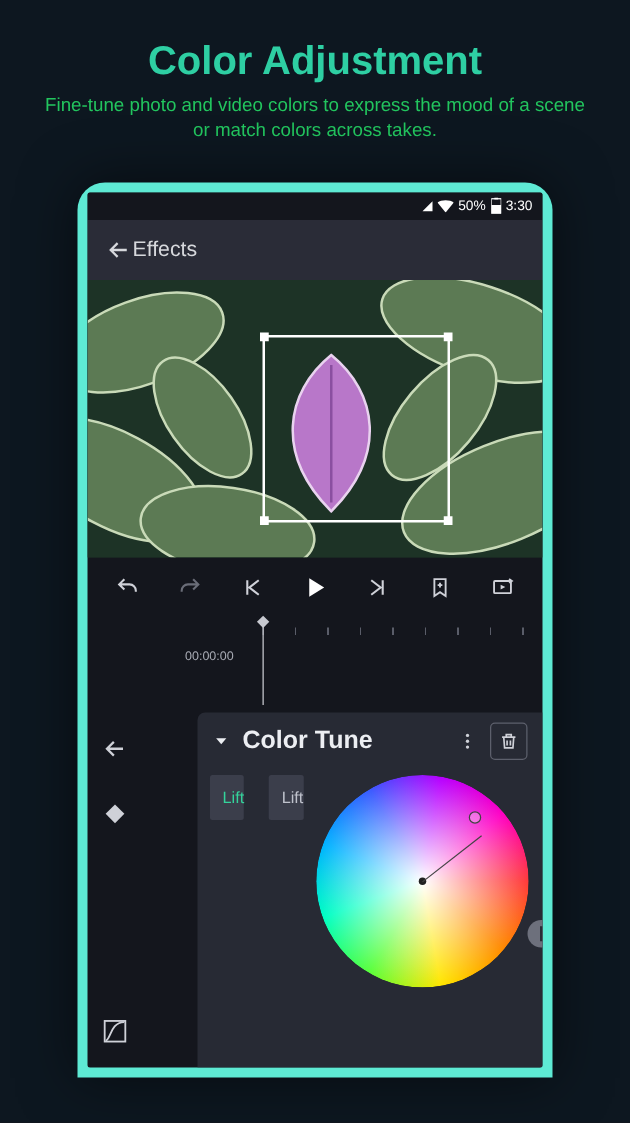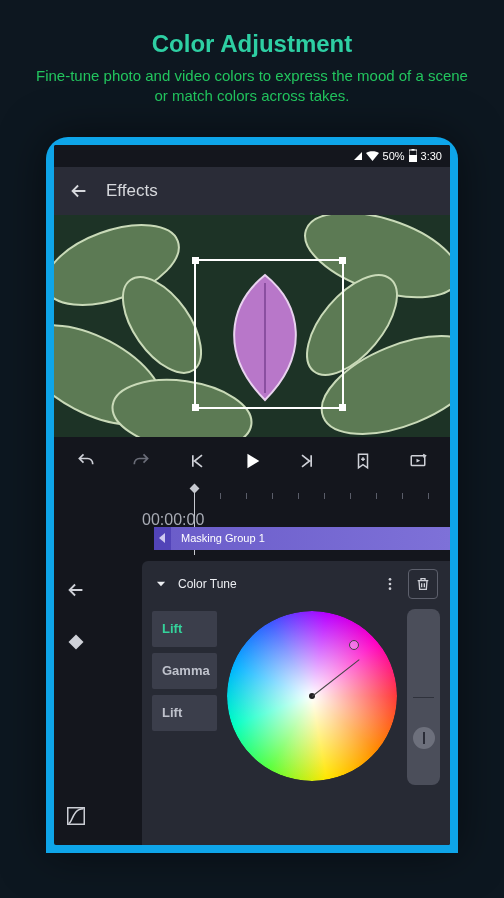--- a/index.html
+++ b/index.html
@@ -8,35 +8,35 @@
   font-family: -apple-system, Helvetica, Arial, sans-serif;
   width: 504px;
   height: 898px;
   overflow: hidden;
   display: flex;
   flex-direction: column;
   align-items: center;
 }
 .promo-title {
   color: #2ecfa3;
-  font-size: 24px;
+  font-size: 32px;
   font-weight: 600;
   margin-top: 30px;
 }
 .promo-sub {
   color: #22c55e;
   font-size: 15px;
   text-align: center;
   margin-top: 8px;
   line-height: 1.35;
   padding: 0 30px;
 }
 .device {
-  width: 412px;
-  background: #0ea5e9;
+  width: 380px;
+  background: #5eead4;
   border-radius: 22px 22px 0 0;
   margin-top: 30px;
   padding: 8px;
   box-shadow: 0 0 45px rgba(0,0,0,0.5);
 }
 .device-inner {
   background: #14161d;
   border-radius: 2px;
   height: 700px;
   overflow: hidden;
@@ -51,21 +51,20 @@
   font-size: 11px; color: #fff;
   background: #14161d;
 }
 .tri { width:0;height:0;border-left:8px solid transparent;border-bottom:8px solid #fff;}
 .wifi svg, .batt svg { display:block; }
 .appbar {
   height: 48px;
   background: #2a2c37;
   display: flex; align-items: center;
   padding: 0 14px;
-  gap: 16px;
   color: #d6d8dc;
   font-size: 17px;
 }
 .preview {
   height: 222px;
   position: relative;
   overflow: hidden;
   background: #20382a;
 }
 .preview svg { width:100%; height:100%; display:block; }
@@ -92,21 +91,21 @@
   height: 70px;
   position: relative;
   color: #a8abb4;
 }
 .playhead {
   position: absolute; left: 140px; top: 0; bottom: 0; width: 1px; background: #c7c9d0;
 }
 .playhead::before {
   content:''; position:absolute; top:0; left:-3px; width:7px;height:7px; background:#c7c9d0; transform: rotate(45deg);
 }
-.tc { position:absolute; left: 78px; top: 26px; font-size: 16px; margin-left: 10px; }
+.tc { position:absolute; left: 78px; top: 26px; font-size: 10px; }
 .ticks { position:absolute; left:140px; right:0; top:8px; height:6px;
   background: repeating-linear-gradient(90deg,#5a5d69 0,#5a5d69 1px,transparent 1px,transparent 26px);
 }
 .clip {
   position:absolute; left:100px; right:0; top:42px; height:23px;
   background: linear-gradient(90deg,#6a5cc9,#7e71d8);
   color:#fff; font-size:11px;
   display:flex; align-items:center;
 }
 .clip .grip {
@@ -128,31 +127,32 @@
   display:flex; flex-direction:column; align-items:center;
   color:#cfd1d8;
   gap: 32px;
   padding-top: 18px;
 }
 .panel-head {
   height: 46px;
   display:flex; align-items:center;
   padding: 0 12px;
   color:#eceef2;
-  font-size: 12px;
+  font-size: 20px;
   gap:10px;
+  font-weight:bold;
 }
 .panel-head .spacer { flex:1; }
 .panel-body {
   display:flex;
   padding: 4px 10px 0 10px;
   gap: 10px;
   height: 232px;
 }
-.tabs { width: 76px; display:flex; flex-direction:column; gap:6px;font-weight:bold; }
+.tabs { width: 76px; display:flex; flex-direction:row; gap:20px; }
 .tab {
   height: 36px;
   background:#3b3e4b;
   color:#bfc2cc;
   font-size: 13px;
   display:flex; align-items:center;
   padding-left: 10px;
   border-radius:2px;
   cursor:pointer;
 }
@@ -304,28 +304,20 @@
             <path d="M10 9l5 2.5-5 2.5z" fill="#cfd1d8" stroke="none"></path>
             <path d="M19 3l3 2-3 2"></path>
           </svg>
         </span>
     </div>
 
     <div class="timeline">
       <div class="ticks"></div>
       <div class="playhead"></div>
       <div class="tc">00:00:00</div>
-      <div class="clip">
-        <div class="grip">
-          <svg width="8" height="10" viewBox="0 0 8 10" fill="#cfc9f0">
-              <path d="M6 0L0 5l6 5z"></path>
-            </svg>
-        </div>
-        <span>Masking Group 1</span>
-      </div>
     </div>
 
     <div class="left-rail">
       <span class="ico">
           <svg width="22" height="22" viewBox="0 0 24 24" fill="none" stroke="#cfd1d8" stroke-width="2">
             <path d="M19 12H5M11 6l-6 6 6 6"></path>
           </svg>
         </span>
       <span class="ico">
           <svg width="18" height="18" viewBox="0 0 24 24" fill="#cfd1d8">
@@ -359,21 +351,20 @@
           </span>
         <span class="trash-box">
             <svg width="16" height="16" viewBox="0 0 24 24" fill="none" stroke="#cfd1d8" stroke-width="2">
               <path d="M4 7h16M9 7V4h6v3M6 7l1 13h10l1-13M10 11v6M14 11v6"></path>
             </svg>
           </span>
       </div>
       <div class="panel-body">
         <div class="tabs">
           <div class="tab active">Lift</div>
-          <div class="tab">Gamma</div>
           <div class="tab">Lift</div>
         </div>
         <div class="wheel-wrap">
           <div class="wheel">
             <div class="ctr"></div>
             <div class="line"></div>
             <div class="knob"></div>
           </div>
         </div>
         <div class="value-slider">

